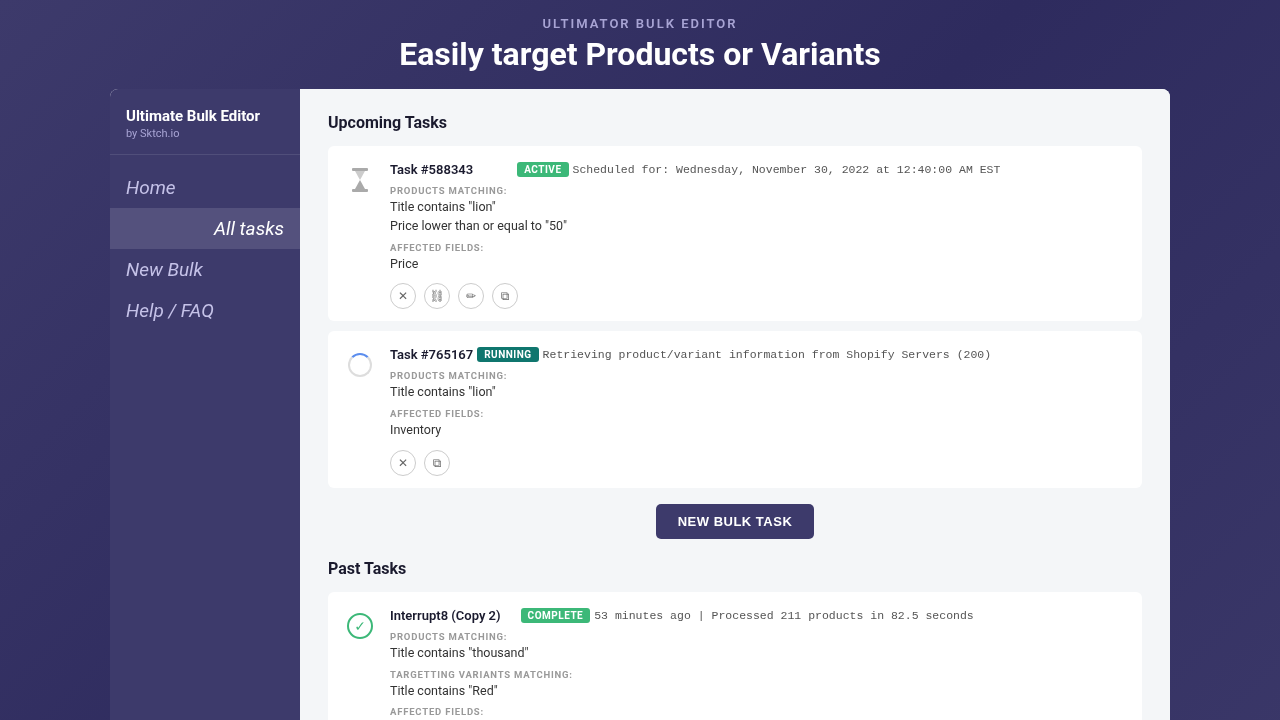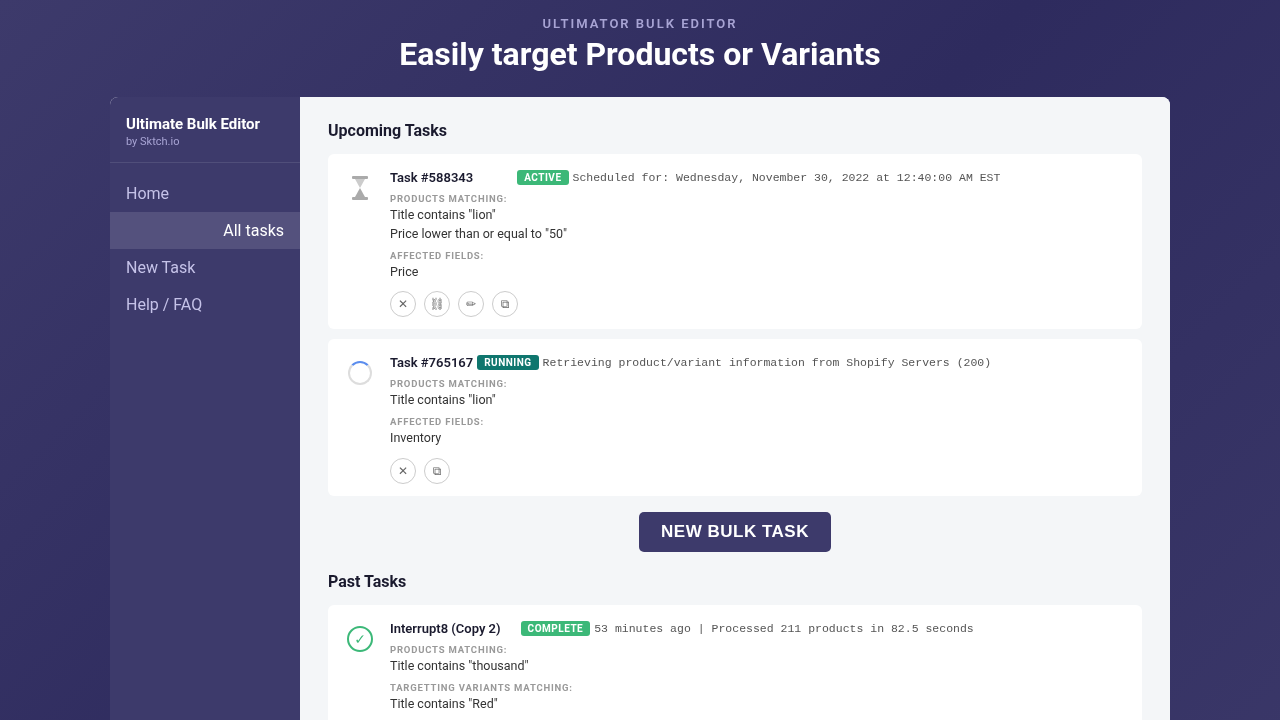--- a/index.html
+++ b/index.html
@@ -6,21 +6,21 @@
     body {
       font-family: -apple-system, BlinkMacSystemFont, 'Segoe UI', Roboto, sans-serif;
       background: linear-gradient(135deg, #3d3a6b 0%, #2e2b5e 50%, #3a3768 100%);
       min-height: 720px;
       width: 1280px;
       overflow: hidden;
     }
 
     .top-header {
       text-align: center;
-      padding: 16px 0 24px;
+      padding: 16px 0 16px;
     }
     .top-header .app-name {
       color: #a8a4d4;
       font-size: 13px;
       font-weight: 600;
       letter-spacing: 2px;
       text-transform: uppercase;
     }
     .top-header .tagline {
       color: #ffffff;
@@ -60,23 +60,24 @@
       font-size: 11px;
       margin-top: 2px;
     }
     .sidebar-nav {
       padding: 12px 0;
     }
     .sidebar-nav-item {
       display: block;
       padding: 9px 16px;
       color: #c5c2e8;
-      font-size: 16px;
+      font-size: 19px;
       cursor: pointer;
       text-decoration: none;
+      font-style: italic;
     }
     .sidebar-nav-item.active {
       background: rgba(255,255,255,0.12);
       color: #ffffff;
       text-align: right;
     }
 
     
     .main-content {
       flex: 1;
@@ -198,21 +199,21 @@
     }
 
     .new-task-btn {
       display: block;
       margin: 16px auto 20px;
       background: #3d3a6b;
       color: #ffffff;
       border: none;
       border-radius: 5px;
       padding: 10px 22px;
-      font-size: 17px;
+      font-size: 13px;
       font-weight: 700;
       letter-spacing: 0.5px;
       cursor: pointer;
       text-transform: uppercase;
     }
     .icon-spinner {
       width: 24px;
       height: 24px;
       border: 2.5px solid #ddd;
       border-top-color: #5b8dee;
@@ -241,21 +242,21 @@
 <div class="app-container">
 
   <div class="sidebar">
     <div class="sidebar-brand">
       <div class="brand-title">Ultimate Bulk Editor</div>
       <div class="brand-sub">by Sktch.io</div>
     </div>
     <div class="sidebar-nav">
       <div class="sidebar-nav-item">Home</div>
       <div class="sidebar-nav-item active">All tasks</div>
-      <div class="sidebar-nav-item">New Task</div>
+      <div class="sidebar-nav-item">New Bulk</div>
       <div class="sidebar-nav-item">Help / FAQ</div>
     </div>
   </div>
 
   <div class="main-content">
 
     <div class="section-title">Upcoming Tasks</div>
 
     <div class="task-card">
       <div class="task-icon">

